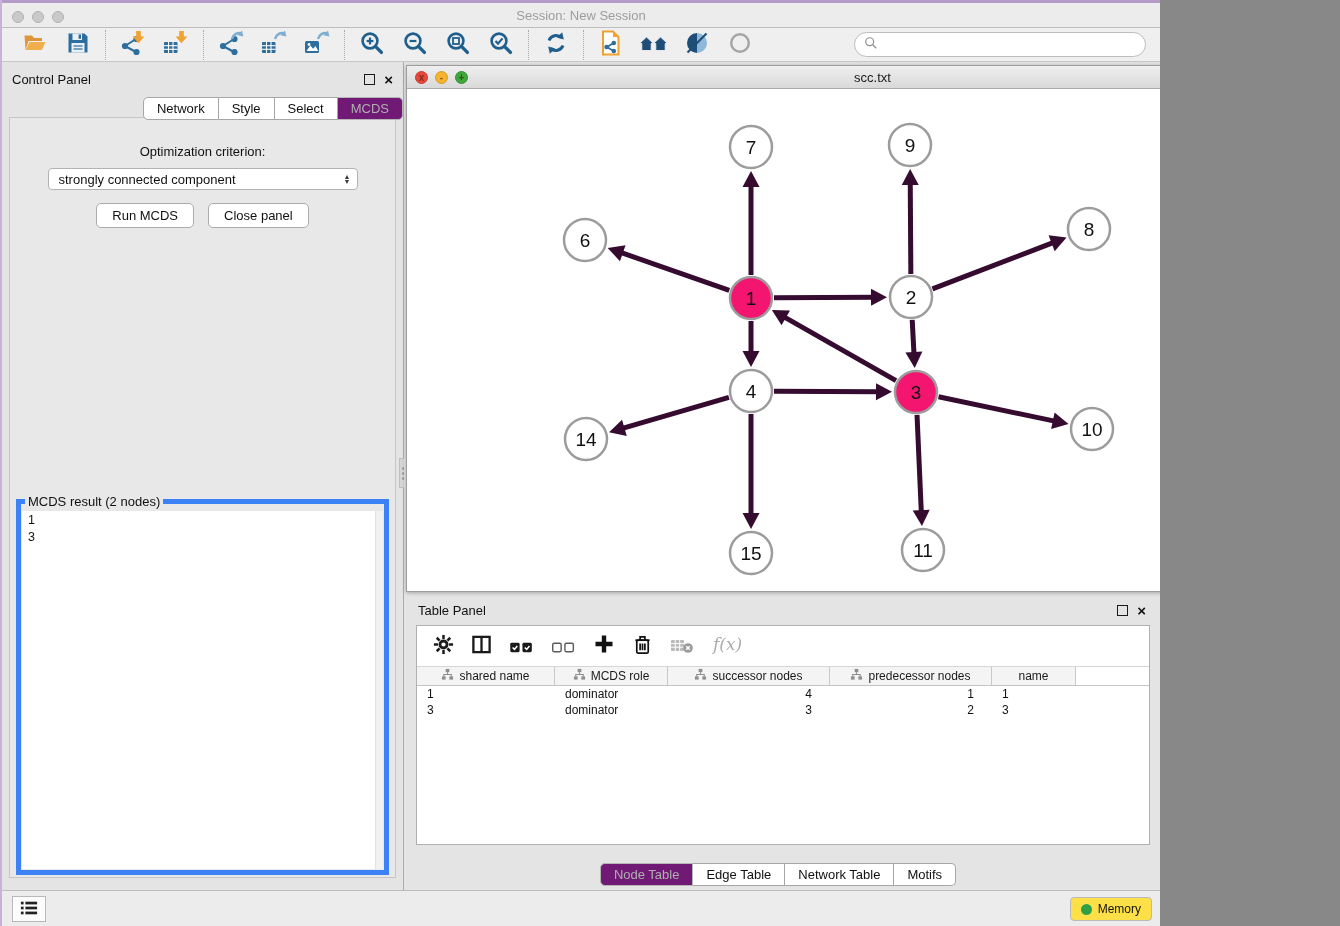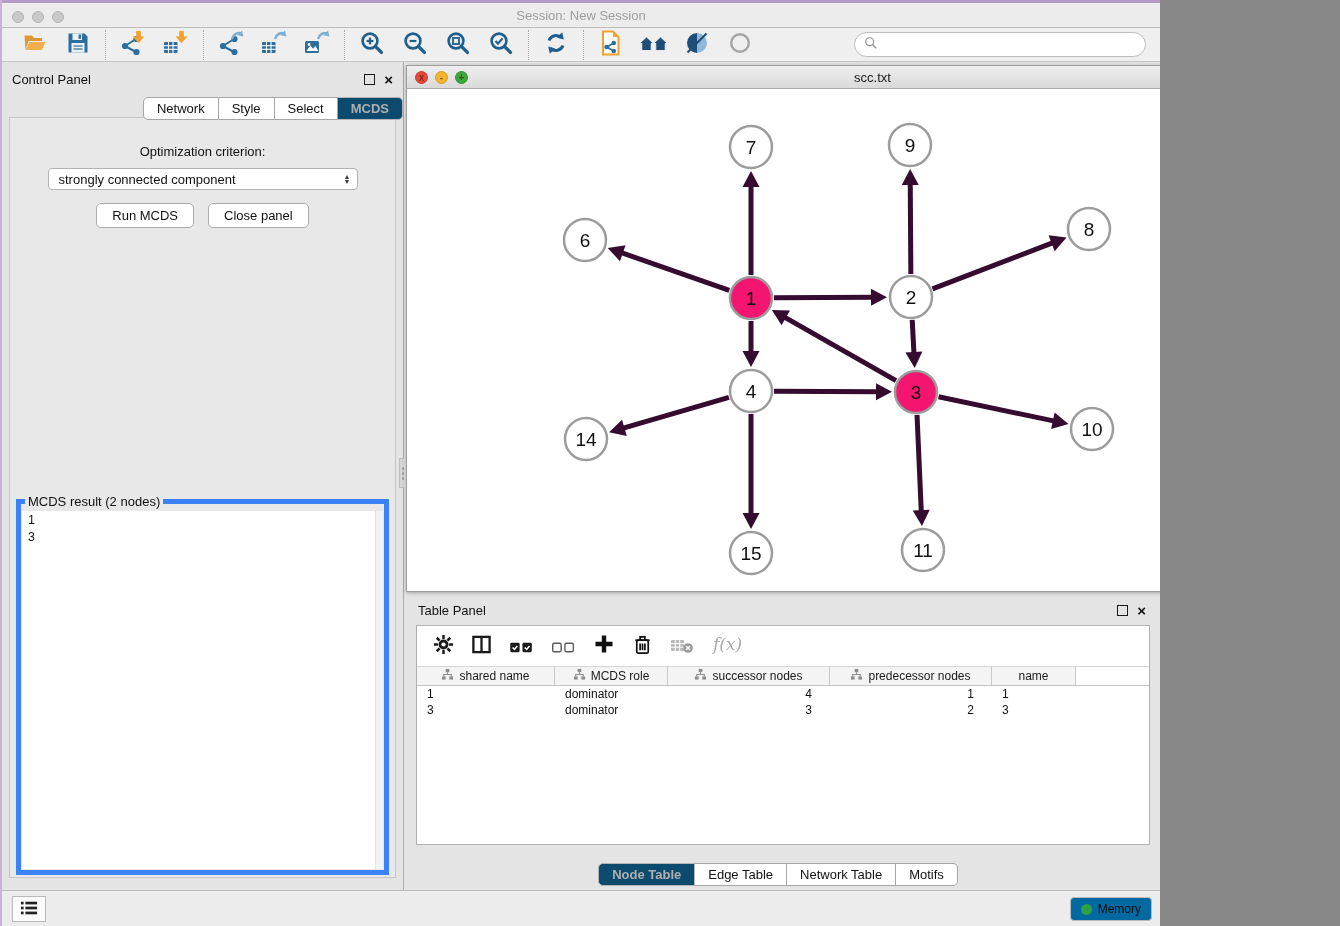--- a/index.html
+++ b/index.html
@@ -30,21 +30,21 @@
   
   .control-panel { width:402px; background:#E4E4E4; border-right:1px solid #ACACAC; position:relative; flex:none; }
   .cp-header { margin-top:6px; height:22px; display:flex; align-items:center; padding:0 10px; font-size:13px; color:#111; }
   .panel-controls { margin-left:auto; display:flex; gap:9px; align-items:center; }
   .float-btn { width:11px; height:11px; border:1.5px solid #1A1A1A; background:transparent; padding:0; }
   .close-x { font-size:15px; font-weight:bold; color:#111; background:none; border:none; padding:0; line-height:11px; }
   .cp-tabs { display:flex; justify-content:flex-end; position:relative; z-index:2; margin-top:7px; }
   .tab { font-size:13px; padding:3px 13px; background:#fff; border:1px solid #A6A6A6; border-left-width:0; color:#111; cursor:default; }
   .tab:first-child { border-left-width:1px; border-radius:5px 0 0 5px; }
   .tab:last-child { border-radius:0 5px 5px 0; }
-  .tab.selected { background:#0c4a6e; color:#AFAFAF; border-color:#B5B5B5;font-weight:bold; }
+  .tab.selected { background:#701a75; color:#AFAFAF; border-color:#B5B5B5; }
   .cp-content { position:absolute; left:7px; right:7px; top:55px; bottom:12px; border:1px solid #C6C6C6; background:#E8E8E8; }
   .opt-label { text-align:center; margin-top:26px; font-size:13px; color:#111; }
   .criterion-select { margin:9px auto 0; width:310px; height:22px; background:#fff; border:1px solid #B3B3B3; border-radius:4px; display:flex; align-items:center; font-size:13px; padding:0 6px 0 10px; color:#111; }
   .stepper { margin-left:auto; display:flex; flex-direction:column; font-size:7px; line-height:5.5px; color:#3A3A3A; letter-spacing:0; }
   .cp-buttons { display:flex; justify-content:center; gap:14px; margin-top:13px; }
   .cp-btn { font-size:13px; background:#fff; border:1px solid #ABABAB; border-radius:5px; padding:4px 15px; color:#111; font-family:"Liberation Sans",sans-serif; }
   .result-group { position:absolute; left:6px; right:6px; top:376px; bottom:2px; border:5px solid #3b82f6; margin:0; padding:0; }
   .result-legend { font-size:13px; color:#111; padding:0 3px; margin-left:4px; }
   .result-box { position:absolute; left:1px; right:1px; top:2px; bottom:1px; background:#fff; overflow:hidden; }
   .result-line { font-size:12.5px; color:#111; padding:1px 6px 0 6px; line-height:16px; }
@@ -70,21 +70,21 @@
   .tp-table { position:absolute; top:40px; left:0; right:0; bottom:0; font-size:12px; overflow:hidden; }
   .tp-colheader { display:flex; height:20px; border-top:1px solid #D6D6D6; border-bottom:1px solid #C4C4C4; }
   .tp-col { display:flex; align-items:center; justify-content:center; gap:5px; border-right:1px solid #C9C9C9; background:#F4F4F4; color:#1A1A1A; flex:none; }
   .tp-row { display:flex; height:16px; align-items:center; }
   .tp-cell { padding:0 10px; overflow:hidden; white-space:nowrap; color:#111; flex:none; }
   .tp-cell.right { text-align:right; padding-right:18px; }
   .tp-tabs { position:absolute; bottom:4px; left:0; right:8px; display:flex; justify-content:center; }
   
   .status-bar { position:absolute; left:0; right:0; bottom:0; height:36px; background:#ECECEC; border-top:1px solid #BDBDBD; }
   .status-left-btn { position:absolute; left:10px; top:5px; width:34px; height:26px; background:#FCFCFC; border:1px solid #B9B9B9; display:flex; align-items:center; justify-content:center; padding:0; }
-  .memory-btn { position:absolute; right:8px; top:6px; height:24px; background:#0369a1; border:1px solid #B9B9B9; border-radius:4px; display:flex; align-items:center; gap:6px; padding:0 10px; font-size:12px; color:#111; font-family:"Liberation Sans",sans-serif; }
+  .memory-btn { position:absolute; right:8px; top:6px; height:24px; background:#fde047; border:1px solid #B9B9B9; border-radius:4px; display:flex; align-items:center; gap:6px; padding:0 10px; font-size:12px; color:#111; font-family:"Liberation Sans",sans-serif; }
   .memory-dot { width:11px; height:11px; border-radius:50%; }
 </style>
 </head>
 <body>
 
 <div class="app">
 
   <div class="titlebar">
     <div class="traffic">
       <span class="tl"></span>

